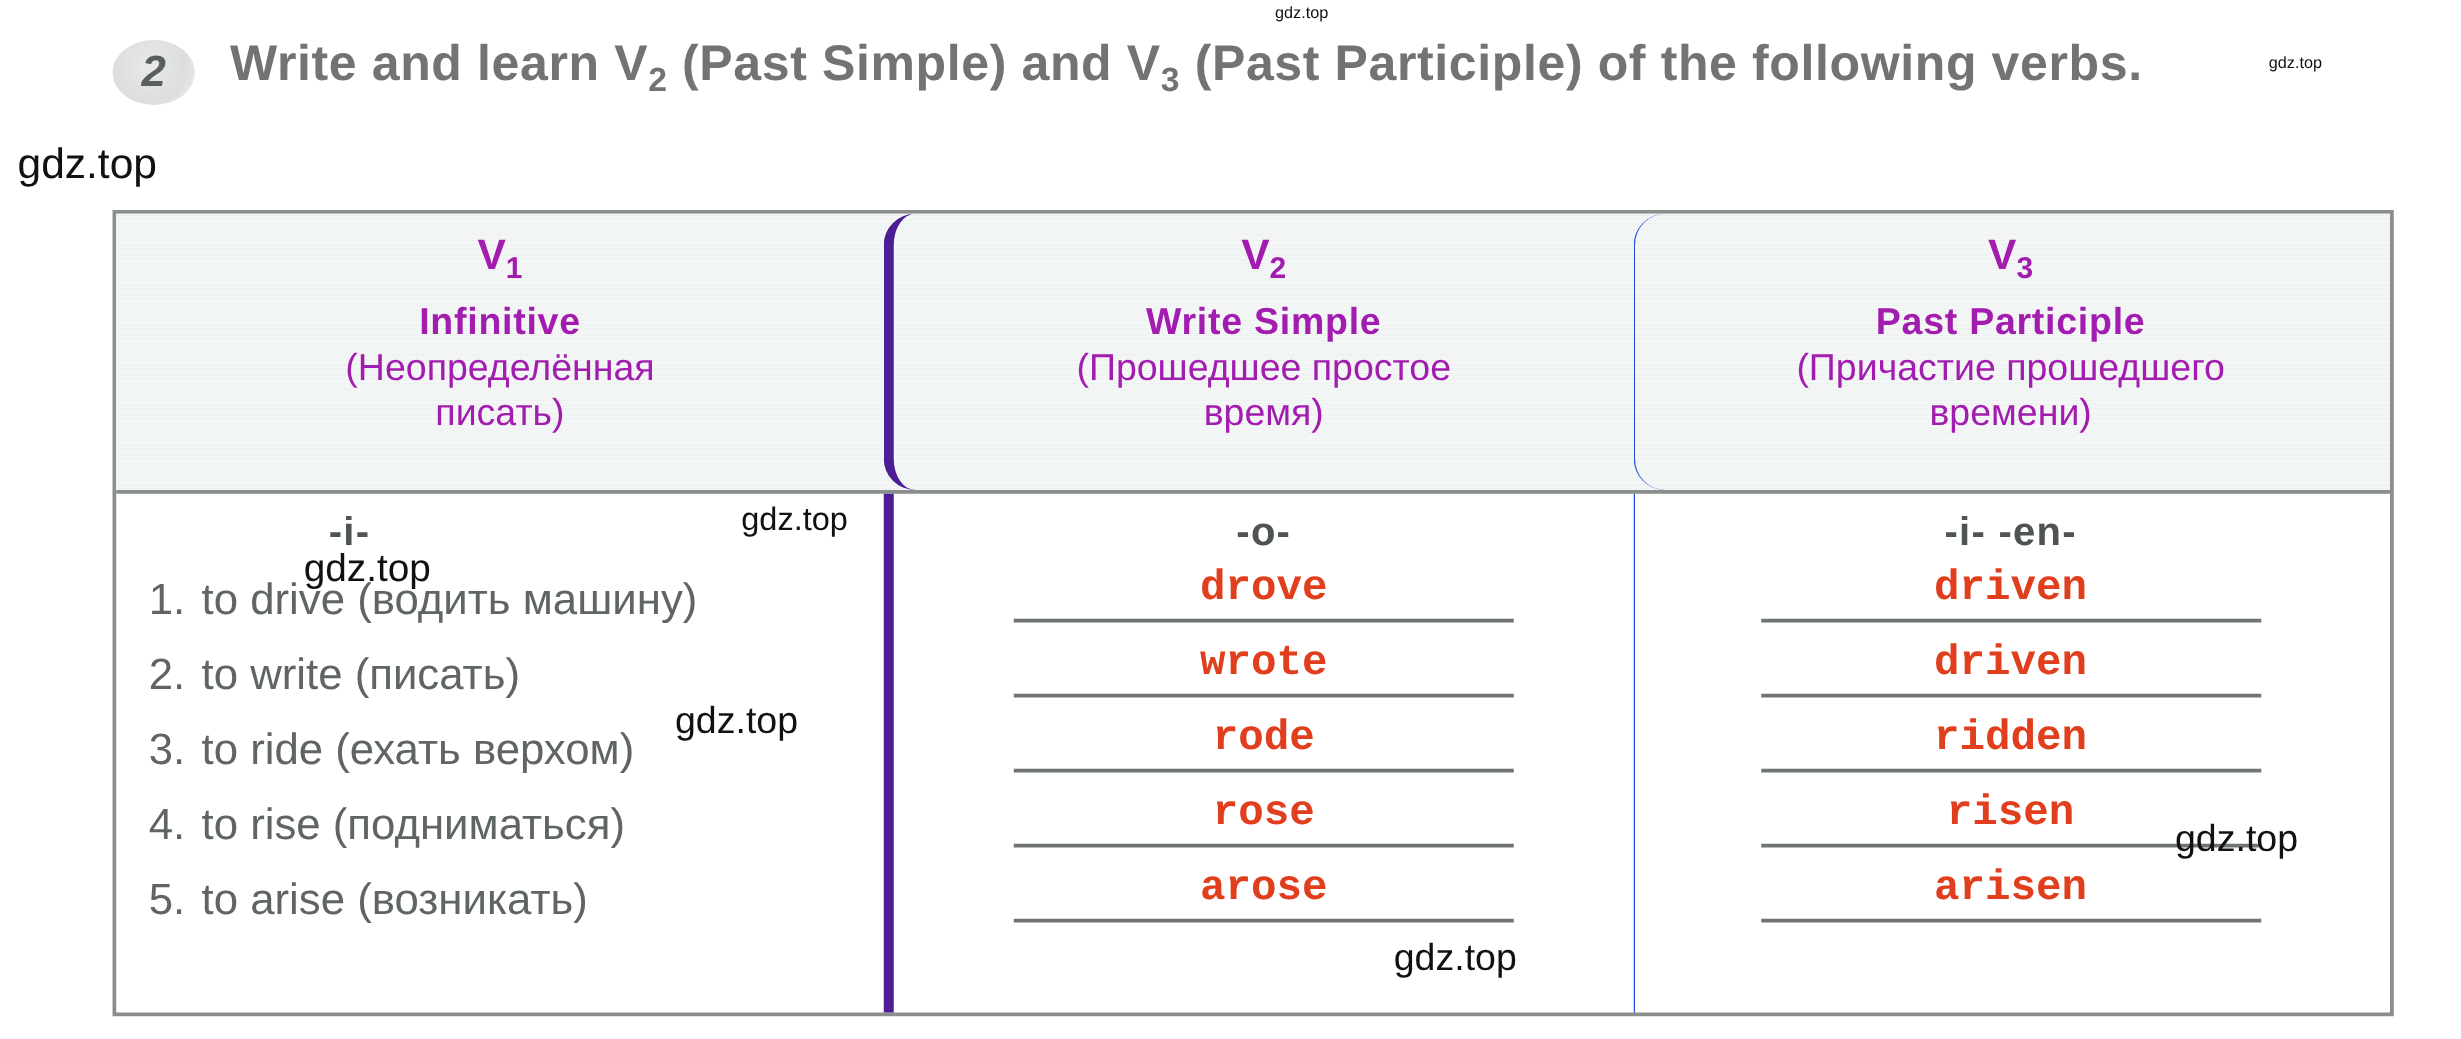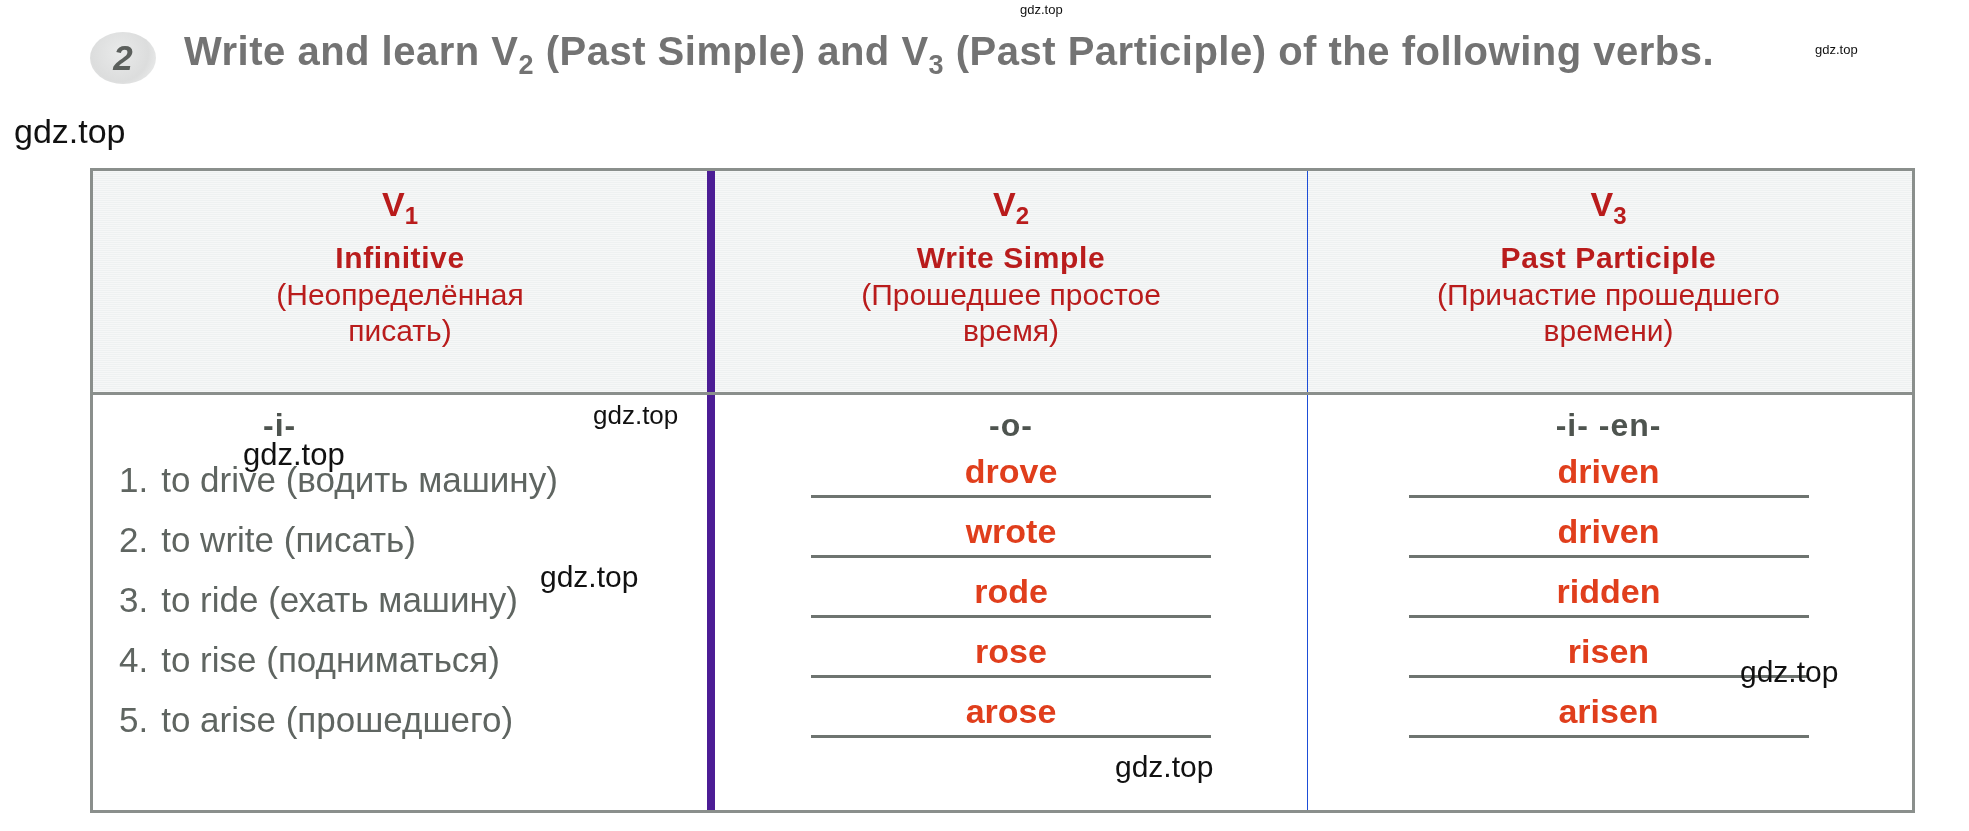--- a/index.html
+++ b/index.html
@@ -87,23 +87,24 @@
     
     content: "";
     position: absolute; inset: 0;
     background:
       repeating-linear-gradient(0deg, rgba(255,255,255,.45) 0 1px, rgba(0,0,0,0) 1px 2px);
     pointer-events: none;
   }
   .th {
     padding: 14px 10px 0;
     text-align: center;
-    color: #b91c1c;
+    color: #a21caf;
     position: relative;
     z-index: 1;
+    border-radius: 25px;
   }
   .th .vnum {
     font-size: 34px;
     font-weight: bold;
     line-height: 1.15;
   }
   .th .vnum sub { font-size: 24px; }
   .th .en {
     font-size: 30px;
     font-weight: bold;
@@ -140,21 +141,21 @@
     font-size: 35px;
     color: #5f6561;
     line-height: 1.0;
     height: 60px;
     display: flex;
     align-items: center;
     white-space: nowrap;
   }
   .verbs li .num { margin-right: 13px; }
 
-  .answers { padding: 0; margin: 0; list-style: none; }
+  .answers { padding: 0; margin: 0; list-style: none; font-family: Liberation Mono, monospace; }
   .answers li {
     height: 60px;
     position: relative;
   }
   .answers li .ans {
     display: block;
     text-align: center;
     font-size: 34px;
     font-weight: bold;
     color: #e03e1c;
@@ -210,29 +211,29 @@
         <li>
             <span class="num">1.</span>
             <span>to drive (водить машину)</span>
           </li>
         <li>
             <span class="num">2.</span>
             <span>to write  (писать)</span>
           </li>
         <li>
             <span class="num">3.</span>
-            <span>to ride  (ехать  машину)</span>
+            <span>to ride  (ехать  верхом)</span>
           </li>
         <li>
             <span class="num">4.</span>
             <span>to rise  (подниматься)</span>
           </li>
         <li>
             <span class="num">5.</span>
-            <span>to arise  (прошедшего)</span>
+            <span>to arise  (возникать)</span>
           </li>
       </ul>
     </div>
 
     <div class="td col-2">
       <div class="marker">-o-</div>
       <ul class="answers">
         <li>
             <span class="ans">drove</span>
             <span class="rule"></span>

